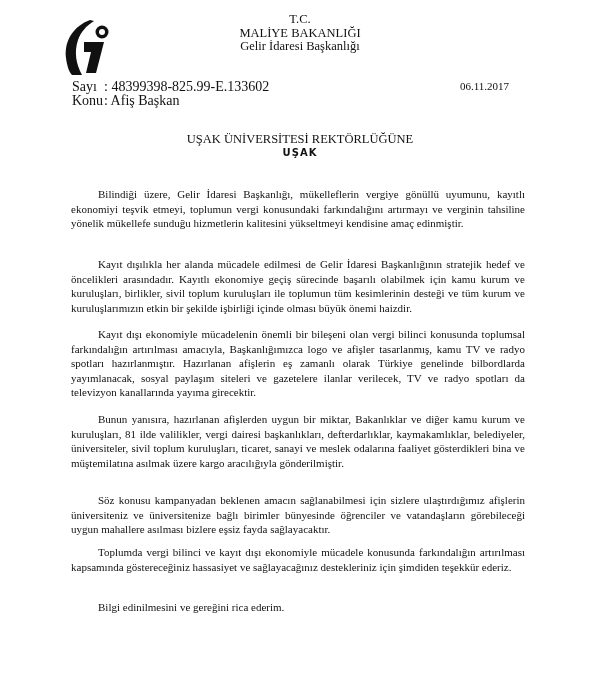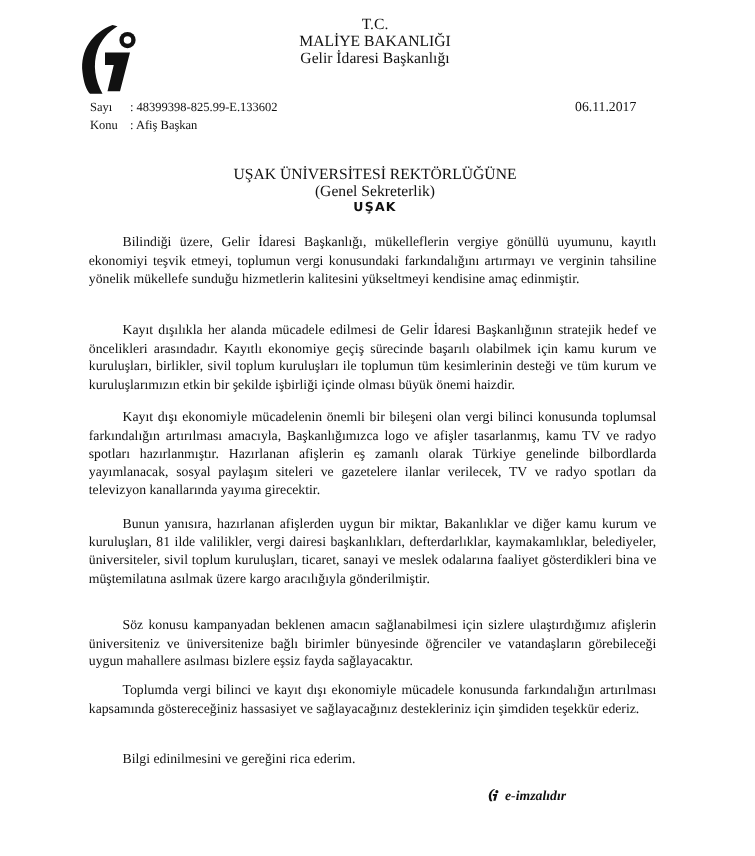--- a/index.html
+++ b/index.html
@@ -1,21 +1,21 @@
 <!DOCTYPE html>
 <html><head>
 <meta charset="utf-8">
 <style>
   html, body { margin:0; padding:0; background:#ffffff; }
   body { width:604px; height:685px; position:relative; overflow:hidden;
          font-family:"Liberation Serif", serif; color:#111; font-size:12.2px; }
   .abs { position:absolute; }
   .header { left:150px; width:300px; top:13px; text-align:center; line-height:13.5px; font-size:12.5px; }
   .logo { left:60px; top:18px; width:56px; height:58px; }
-  .meta { left:72px; top:80px; line-height:14px; font-size:10px; }
+  .meta { left:72px; top:80px; line-height:14px; font-size:14px; }
   .meta .lbl { display:inline-block; width:32px; }
   .date { left:444px; top:80px; font-size:11px;margin-left:16px; }
   .recipient { left:150px; width:300px; top:132px; text-align:center; line-height:14px; font-size:12.5px; }
   .handwritten { font-family:"DejaVu Sans", sans-serif; font-weight:bold; font-size:10px; letter-spacing:1px; }
   .para { left:71px; width:454px; text-align:justify; line-height:14.6px; font-size:11px; }
   .para .ind { display:inline-block; width:27px; }
   .sig { left:382px; top:630px; width:130px; text-align:center; line-height:14px; font-size:12.3px; }
   .sig .esig { font-style:italic; font-weight:bold; font-size:11px; text-align:left; padding-left:8px; }
   .sig .esig svg { vertical-align:-2px; margin-right:4px; }
 </style>
@@ -42,33 +42,25 @@
     <span class="lbl">Sayı</span><span>: 48399398-825.99-E.133602</span>
   </div>
   <div>
     <span class="lbl">Konu</span><span>: Afiş Başkan</span>
   </div>
 </div>
 <div class="abs date">06.11.2017</div>
 
 <div class="abs recipient">
   <div>UŞAK ÜNİVERSİTESİ REKTÖRLÜĞÜNE</div>
-  <div>(Genel Sekreterlik)</div>
   <div class="handwritten">UŞAK</div>
 </div>
 
 <div class="abs para" style="top:187px;"><span class="ind"></span><span>Bilindiği üzere, Gelir İdaresi Başkanlığı, mükelleflerin vergiye gönüllü uyumunu, kayıtlı ekonomiyi teşvik etmeyi, toplumun vergi konusundaki farkındalığını artırmayı ve verginin tahsiline yönelik mükellefe sunduğu hizmetlerin kalitesini yükseltmeyi kendisine amaç edinmiştir.</span></div>
 <div class="abs para" style="top:257px;"><span class="ind"></span><span>Kayıt dışılıkla her alanda mücadele edilmesi de Gelir İdaresi Başkanlığının stratejik hedef ve öncelikleri arasındadır.  Kayıtlı ekonomiye geçiş sürecinde başarılı olabilmek için kamu kurum ve kuruluşları, birlikler, sivil toplum kuruluşları ile toplumun tüm kesimlerinin desteği ve tüm kurum ve kuruluşlarımızın etkin bir şekilde işbirliği içinde olması büyük önemi haizdir.</span></div>
 <div class="abs para" style="top:327px;"><span class="ind"></span><span>Kayıt dışı ekonomiyle mücadelenin önemli bir bileşeni olan vergi bilinci konusunda toplumsal farkındalığın artırılması amacıyla,  Başkanlığımızca logo ve afişler tasarlanmış, kamu TV ve radyo spotları hazırlanmıştır.  Hazırlanan afişlerin eş zamanlı olarak Türkiye genelinde bilbordlarda yayımlanacak, sosyal paylaşım siteleri ve gazetelere ilanlar verilecek, TV ve radyo spotları da televizyon kanallarında yayıma girecektir.</span></div>
 <div class="abs para" style="top:412px;"><span class="ind"></span><span>Bunun yanısıra,  hazırlanan afişlerden uygun bir miktar, Bakanlıklar ve diğer kamu kurum ve kuruluşları, 81 ilde valilikler, vergi dairesi başkanlıkları, defterdarlıklar, kaymakamlıklar, belediyeler, üniversiteler,  sivil toplum kuruluşları, ticaret, sanayi ve meslek odalarına faaliyet gösterdikleri bina ve müştemilatına asılmak üzere kargo aracılığıyla gönderilmiştir.</span></div>
 <div class="abs para" style="top:493px;"><span class="ind"></span><span>Söz konusu kampanyadan beklenen amacın sağlanabilmesi için sizlere ulaştırdığımız afişlerin üniversiteniz ve üniversitenize bağlı birimler bünyesinde öğrenciler ve vatandaşların görebileceği uygun mahallere asılması bizlere eşsiz fayda sağlayacaktır.</span></div>
 <div class="abs para" style="top:545px;"><span class="ind"></span><span>Toplumda vergi bilinci ve kayıt dışı ekonomiyle mücadele konusunda farkındalığın artırılması kapsamında göstereceğiniz hassasiyet ve sağlayacağınız destekleriniz için şimdiden teşekkür ederiz.</span></div>
 <div class="abs para" style="top:600px;"><span class="ind"></span><span>Bilgi edinilmesini ve gereğini rica ederim.</span></div>
 
 <div class="abs sig">
-  <div class="esig">
-    <span><svg width="10" height="12" viewBox="0 0 56 58">
-          <path d="M30 2 C14 8, 4 22, 6 40 C7 48, 9 54, 12 57 L22 57 C16 46, 14 34, 18 22 C21 14, 26 8, 34 3 Z" fill="#111"></path>
-          <circle cx="42" cy="14" r="7" fill="#111"></circle>
-          <path d="M24 24 L44 24 L36 55 L26 55 L31 34 L24 34 Z" fill="#111"></path>
-        </svg></span><span>e-imzalıdır</span>
-  </div>
 </div>
 
 </body></html>

